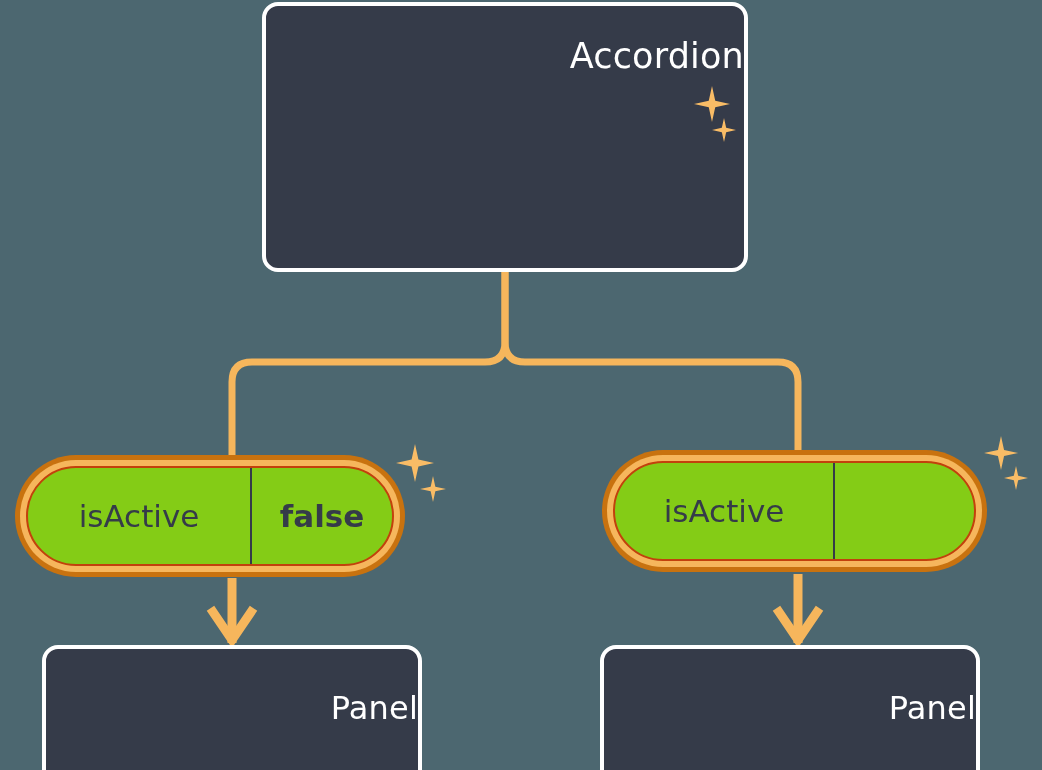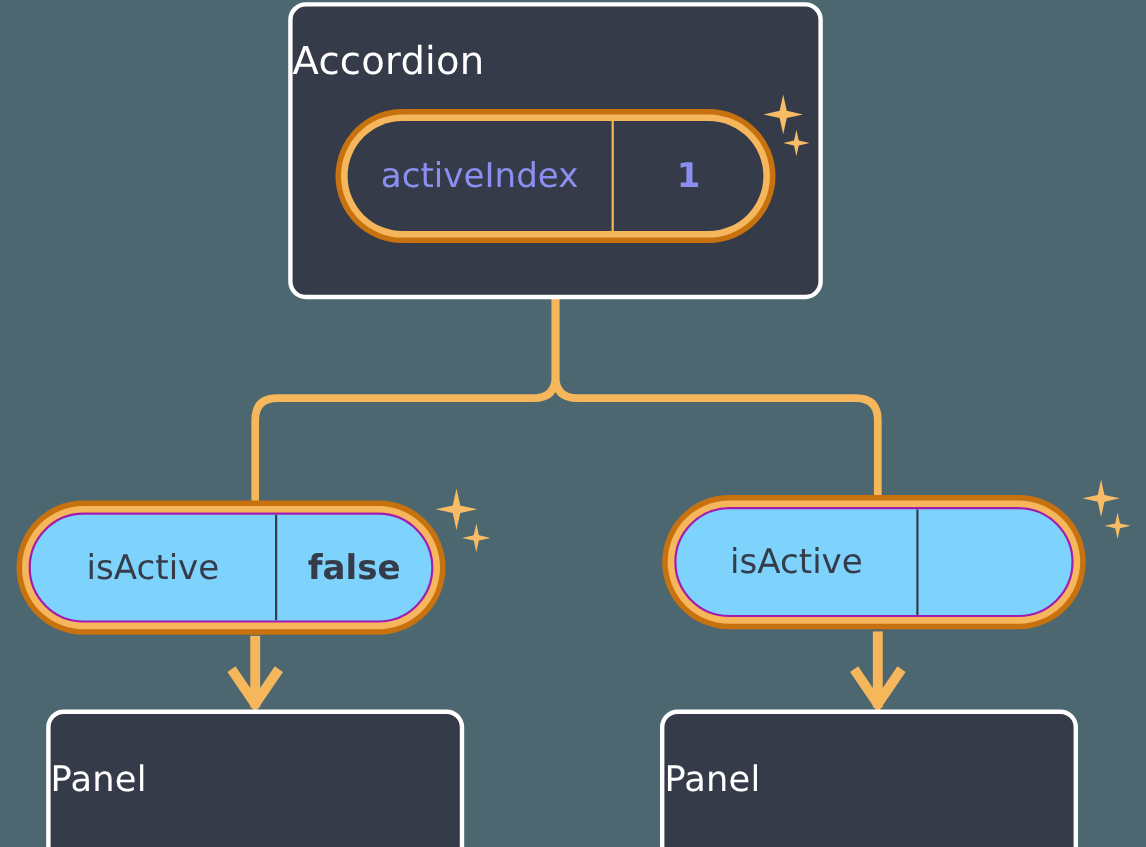--- a/index.html
+++ b/index.html
@@ -34,21 +34,21 @@
     position: absolute;
     background: #353b49;
     border: 4px solid #ffffff;
     border-radius: 16px;
     box-sizing: border-box;
   }
   .comp-title {
     position: absolute;
     left: 0;
     width: 100%;
-    text-align: left;
+    text-align: right;
     color: #ffffff;
     font-weight: 400;
     letter-spacing: 0.2px;
   }
 
   #accordion-box { left: 262px; top: 2px; width: 486px; height: 270px; }
   #accordion-title { top: 30px; font-size: 35px; }
 
   .panel-box { top: 645px; width: 380px; height: 140px; }
   #panel-left-box  { left: 42px; }
@@ -99,22 +99,22 @@
   }
   #pill-accordion .pill-val {
     flex: 1 1 auto;
     color: #8a8ff0;
     font-size: 31px;
     font-weight: 700;
   }
 
   
   .pill-state .pill-inner {
-    background: #7dd3fc;
-    border: 2px solid #a21caf;
+    background: #84cc16;
+    border: 2px solid #c2410c;
   }
   .pill-state .pill-key {
     color: #353b49;
     font-size: 31px;
     border-right: 2px solid #353b49;
   }
   .pill-state .pill-val {
     flex: 1 1 auto;
     color: #353b49;
     font-size: 31px;
@@ -155,28 +155,20 @@
     <path d="M 213 612 L 232 640 L 251 612" fill="none" stroke="#f6b65c" stroke-width="9" stroke-linecap="square" stroke-linejoin="miter"></path>
 
     <path d="M 798 574 L 798 643" fill="none" stroke="#f6b65c" stroke-width="9" stroke-linecap="butt"></path>
     <path d="M 779 612 L 798 640 L 817 612" fill="none" stroke="#f6b65c" stroke-width="9" stroke-linecap="square" stroke-linejoin="miter"></path>
   </svg>
 
   <div id="accordion-box" class="comp-box">
     <div id="accordion-title" class="comp-title">Accordion</div>
   </div>
 
-  <div id="pill-accordion" class="pill-outer">
-    <div class="pill-mid">
-      <div class="pill-inner">
-        <div class="pill-key">activeIndex</div>
-        <div class="pill-val">1</div>
-      </div>
-    </div>
-  </div>
 
   <div id="spark-acc-big" class="sparkle"></div>
   <div id="spark-acc-small" class="sparkle"></div>
 
   <div id="pill-left" class="pill-outer pill-state">
     <div class="pill-mid">
       <div class="pill-inner">
         <div class="pill-key">isActive</div>
         <div class="pill-val">false</div>
       </div>

